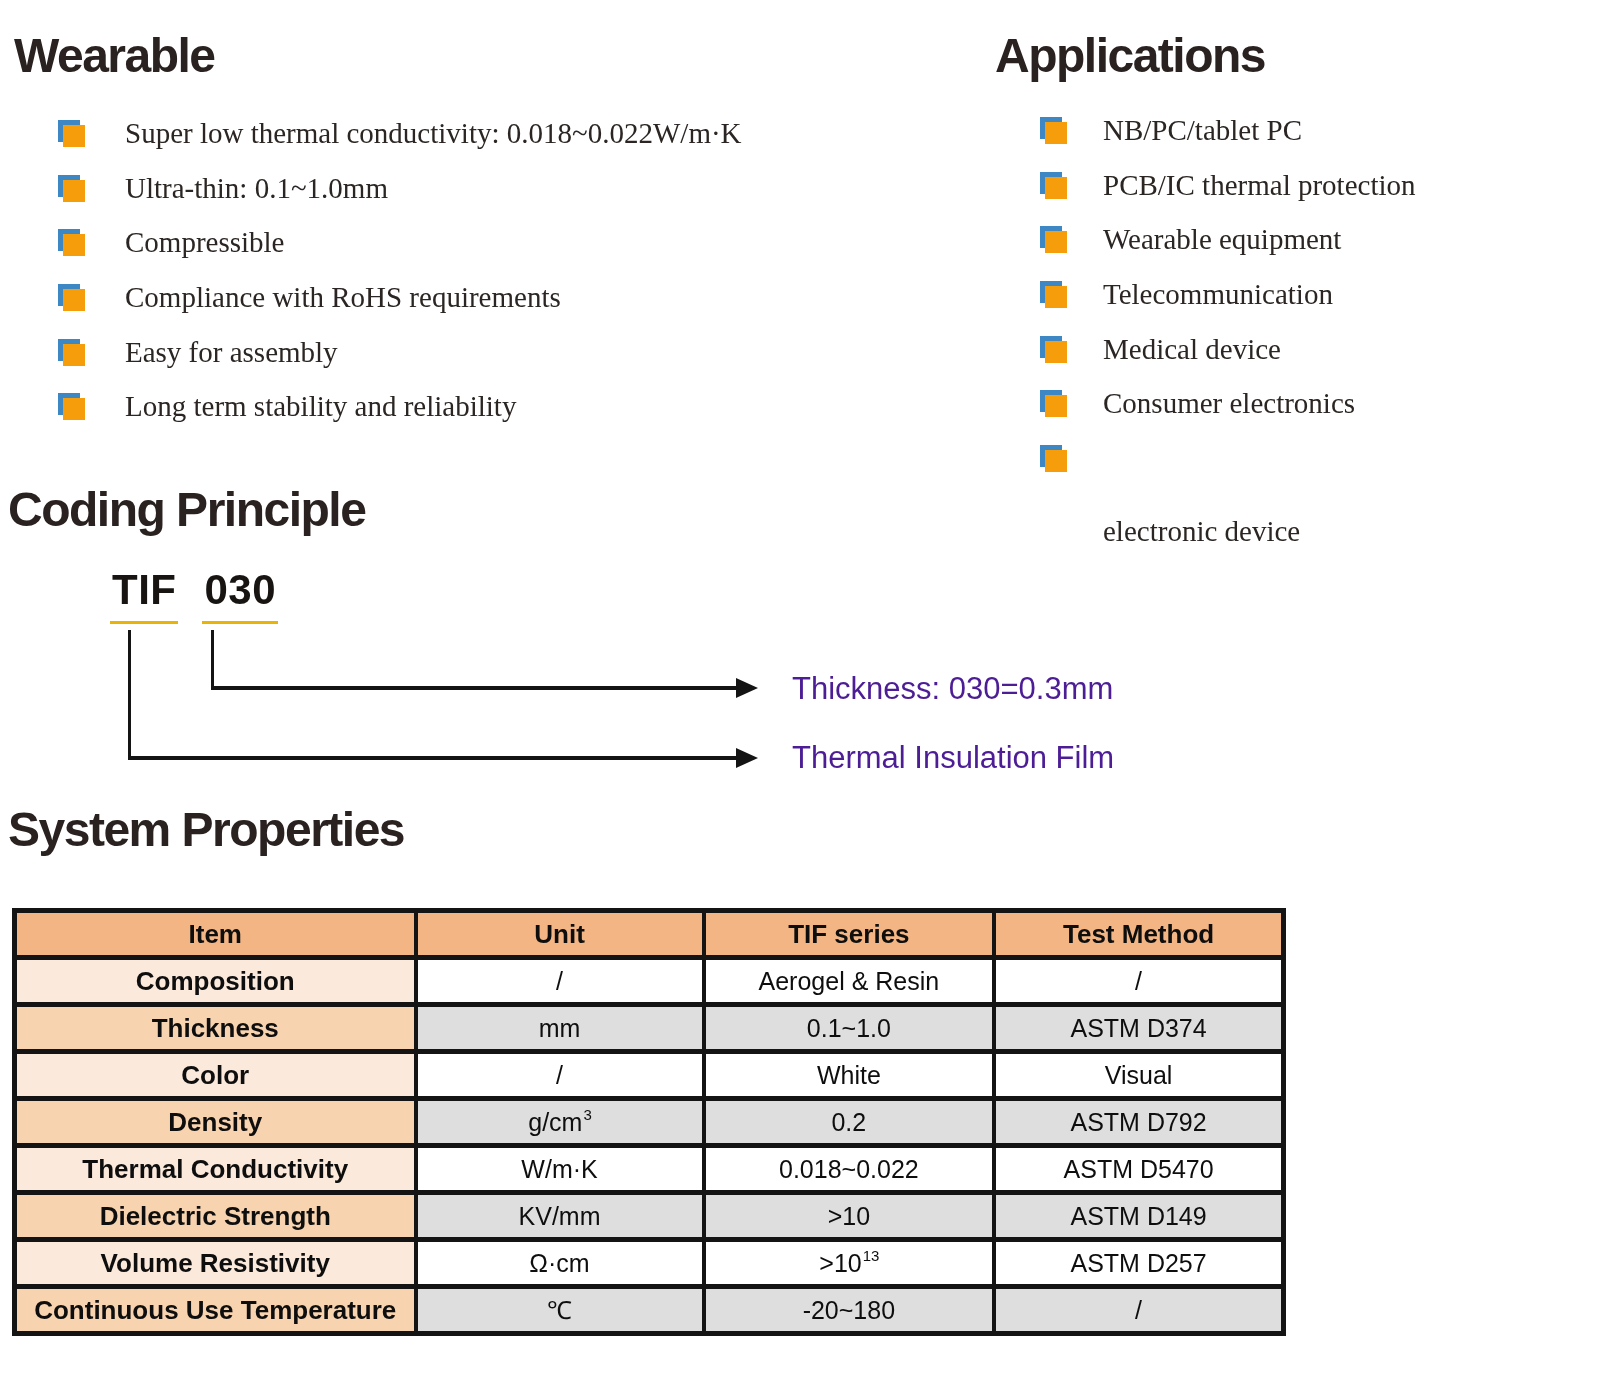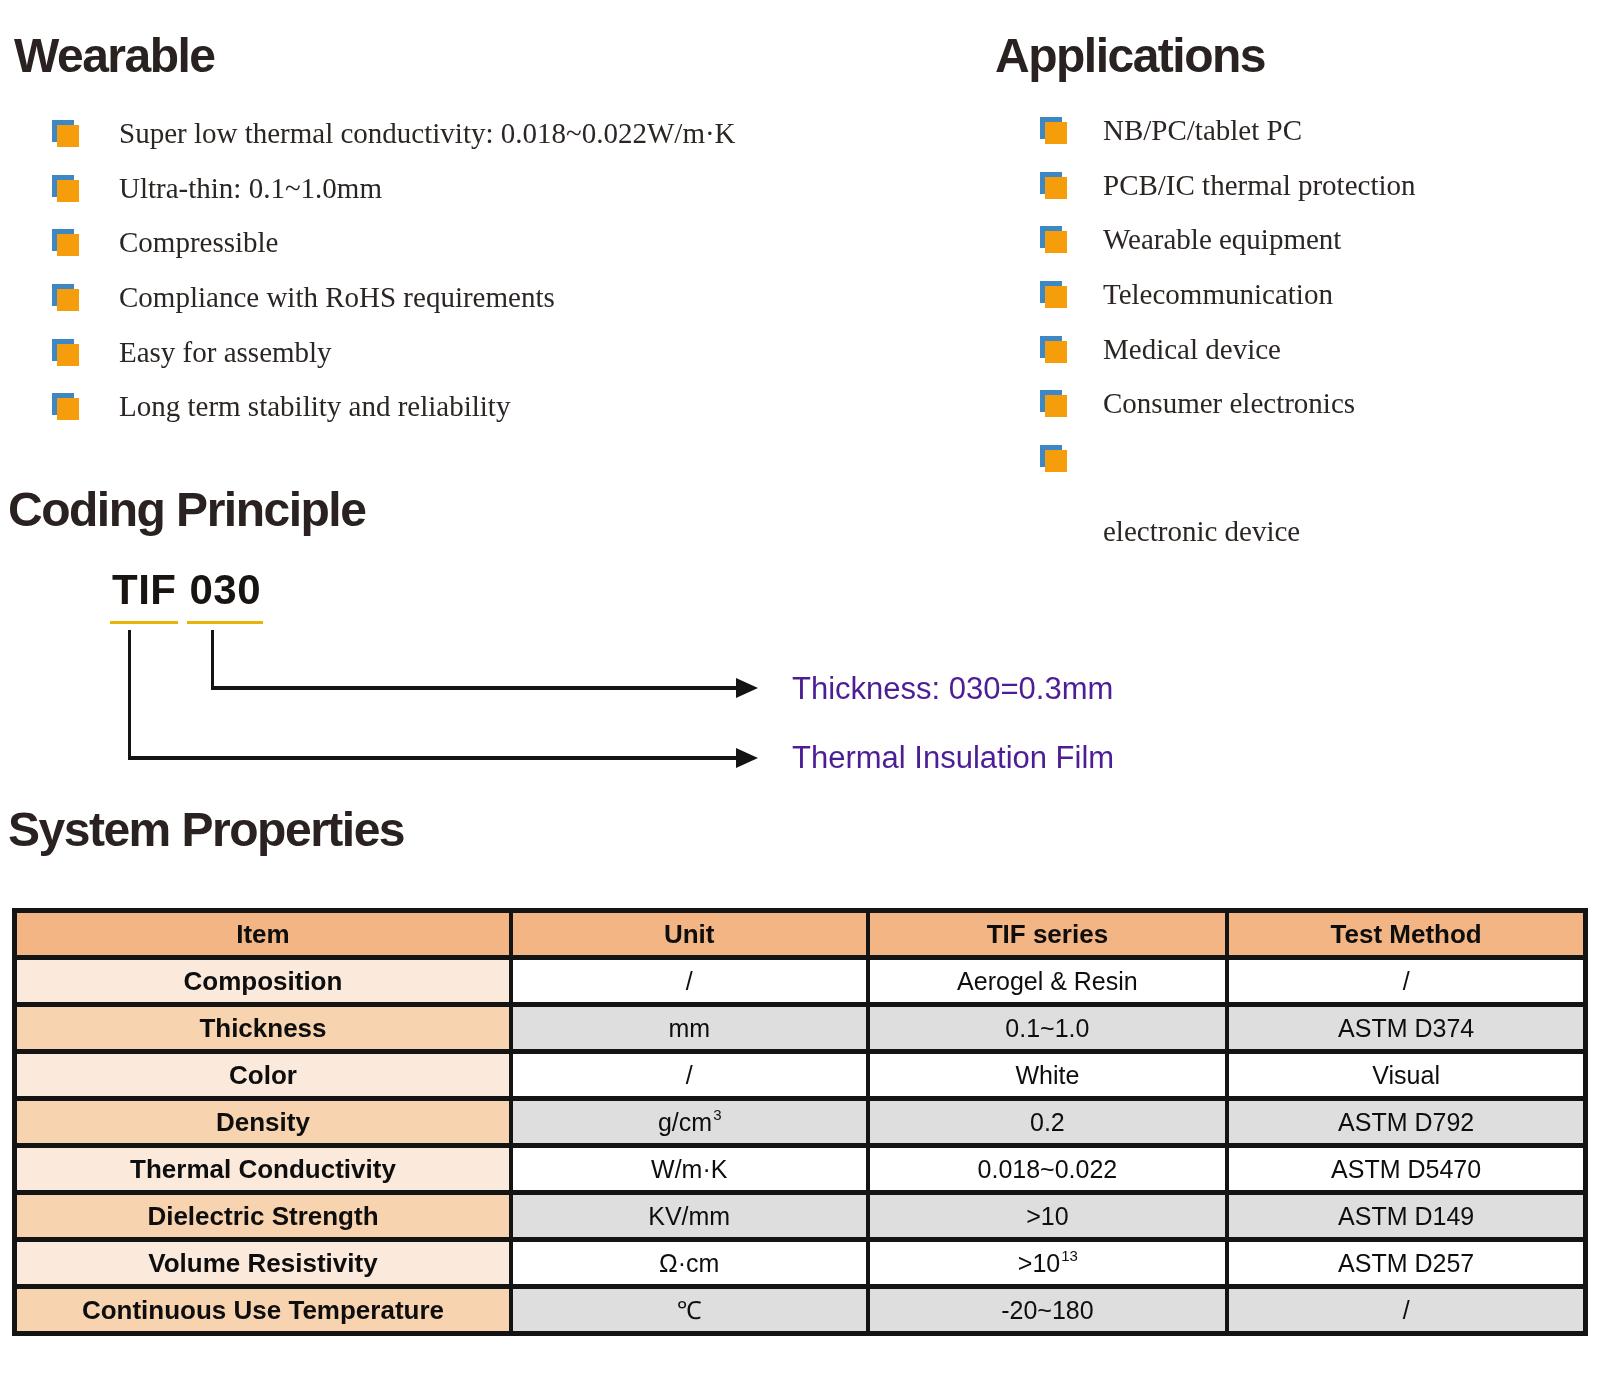--- a/index.html
+++ b/index.html
@@ -41,52 +41,52 @@
     white-space: nowrap;
   }
   .li-text {
     font-family: "Liberation Serif", "DejaVu Serif", serif;
     font-size: 29px;
     color: var(--body-text, #2b2623);
   }
   .sq-bullet { position: relative; width: 27px; height: 27px; flex: 0 0 27px; }
   .sq-bullet .blue   { position: absolute; left: 0; top: 0; width: 22px; height: 22px; background: var(--bullet-blue, #3d87c5); }
   .sq-bullet .orange { position: absolute; left: 5px; top: 5px; width: 22px; height: 22px; background: var(--bullet-orange, #f59d0a); }
-  #features-list { left: 52px; top: 106px; }
+  #features-list { left: 58px; top: 106px; }
   #features-list .sq-bullet { margin-right: 40px; }
   #applications-list { left: 1040px; top: 103px; }
   #applications-list .sq-bullet { margin-right: 36px; }
   #applications-list li.continuation { padding-left: 63px; }
   
   .code-words {
     position: absolute; left: 110px; top: 566px;
     font-weight: 700; font-size: 42px; letter-spacing: 0.5px;
     color: #171412; white-space: nowrap;
   }
   .code-word {
     display: inline-block;
     border-bottom: 3px solid #eab308;
     padding: 0 2px 7px 2px;
   }
-  .code-word + .code-word { margin-left: 9px; }
+  .code-word + .code-word { margin-left: 24px; }
   .dline { position: absolute; background: var(--line-color, #141414); }
   .arrow-head {
     position: absolute; width: 0; height: 0;
     border-left: 22px solid var(--line-color, #141414);
     border-top: 10px solid transparent;
     border-bottom: 10px solid transparent;
   }
   .diagram-label {
     position: absolute; left: 792px;
     font-family: "Liberation Sans", sans-serif;
     font-size: 31px; color: #4c1d95; white-space: nowrap;
   }
   
   .props-table {
-    position: absolute; left: 12px; top: 908px; width: 1576px;
+    position: absolute; left: 12px; top: 908px; width: 1274px;
     border-collapse: collapse;
     border: 5px solid var(--line-color, #141414);
     table-layout: fixed;
   }
   .props-table th, .props-table td {
     border: 4px solid var(--line-color, #141414);
     border-top-width: 5px;
     border-bottom-width: 5px;
     text-align: center;
     vertical-align: middle;

